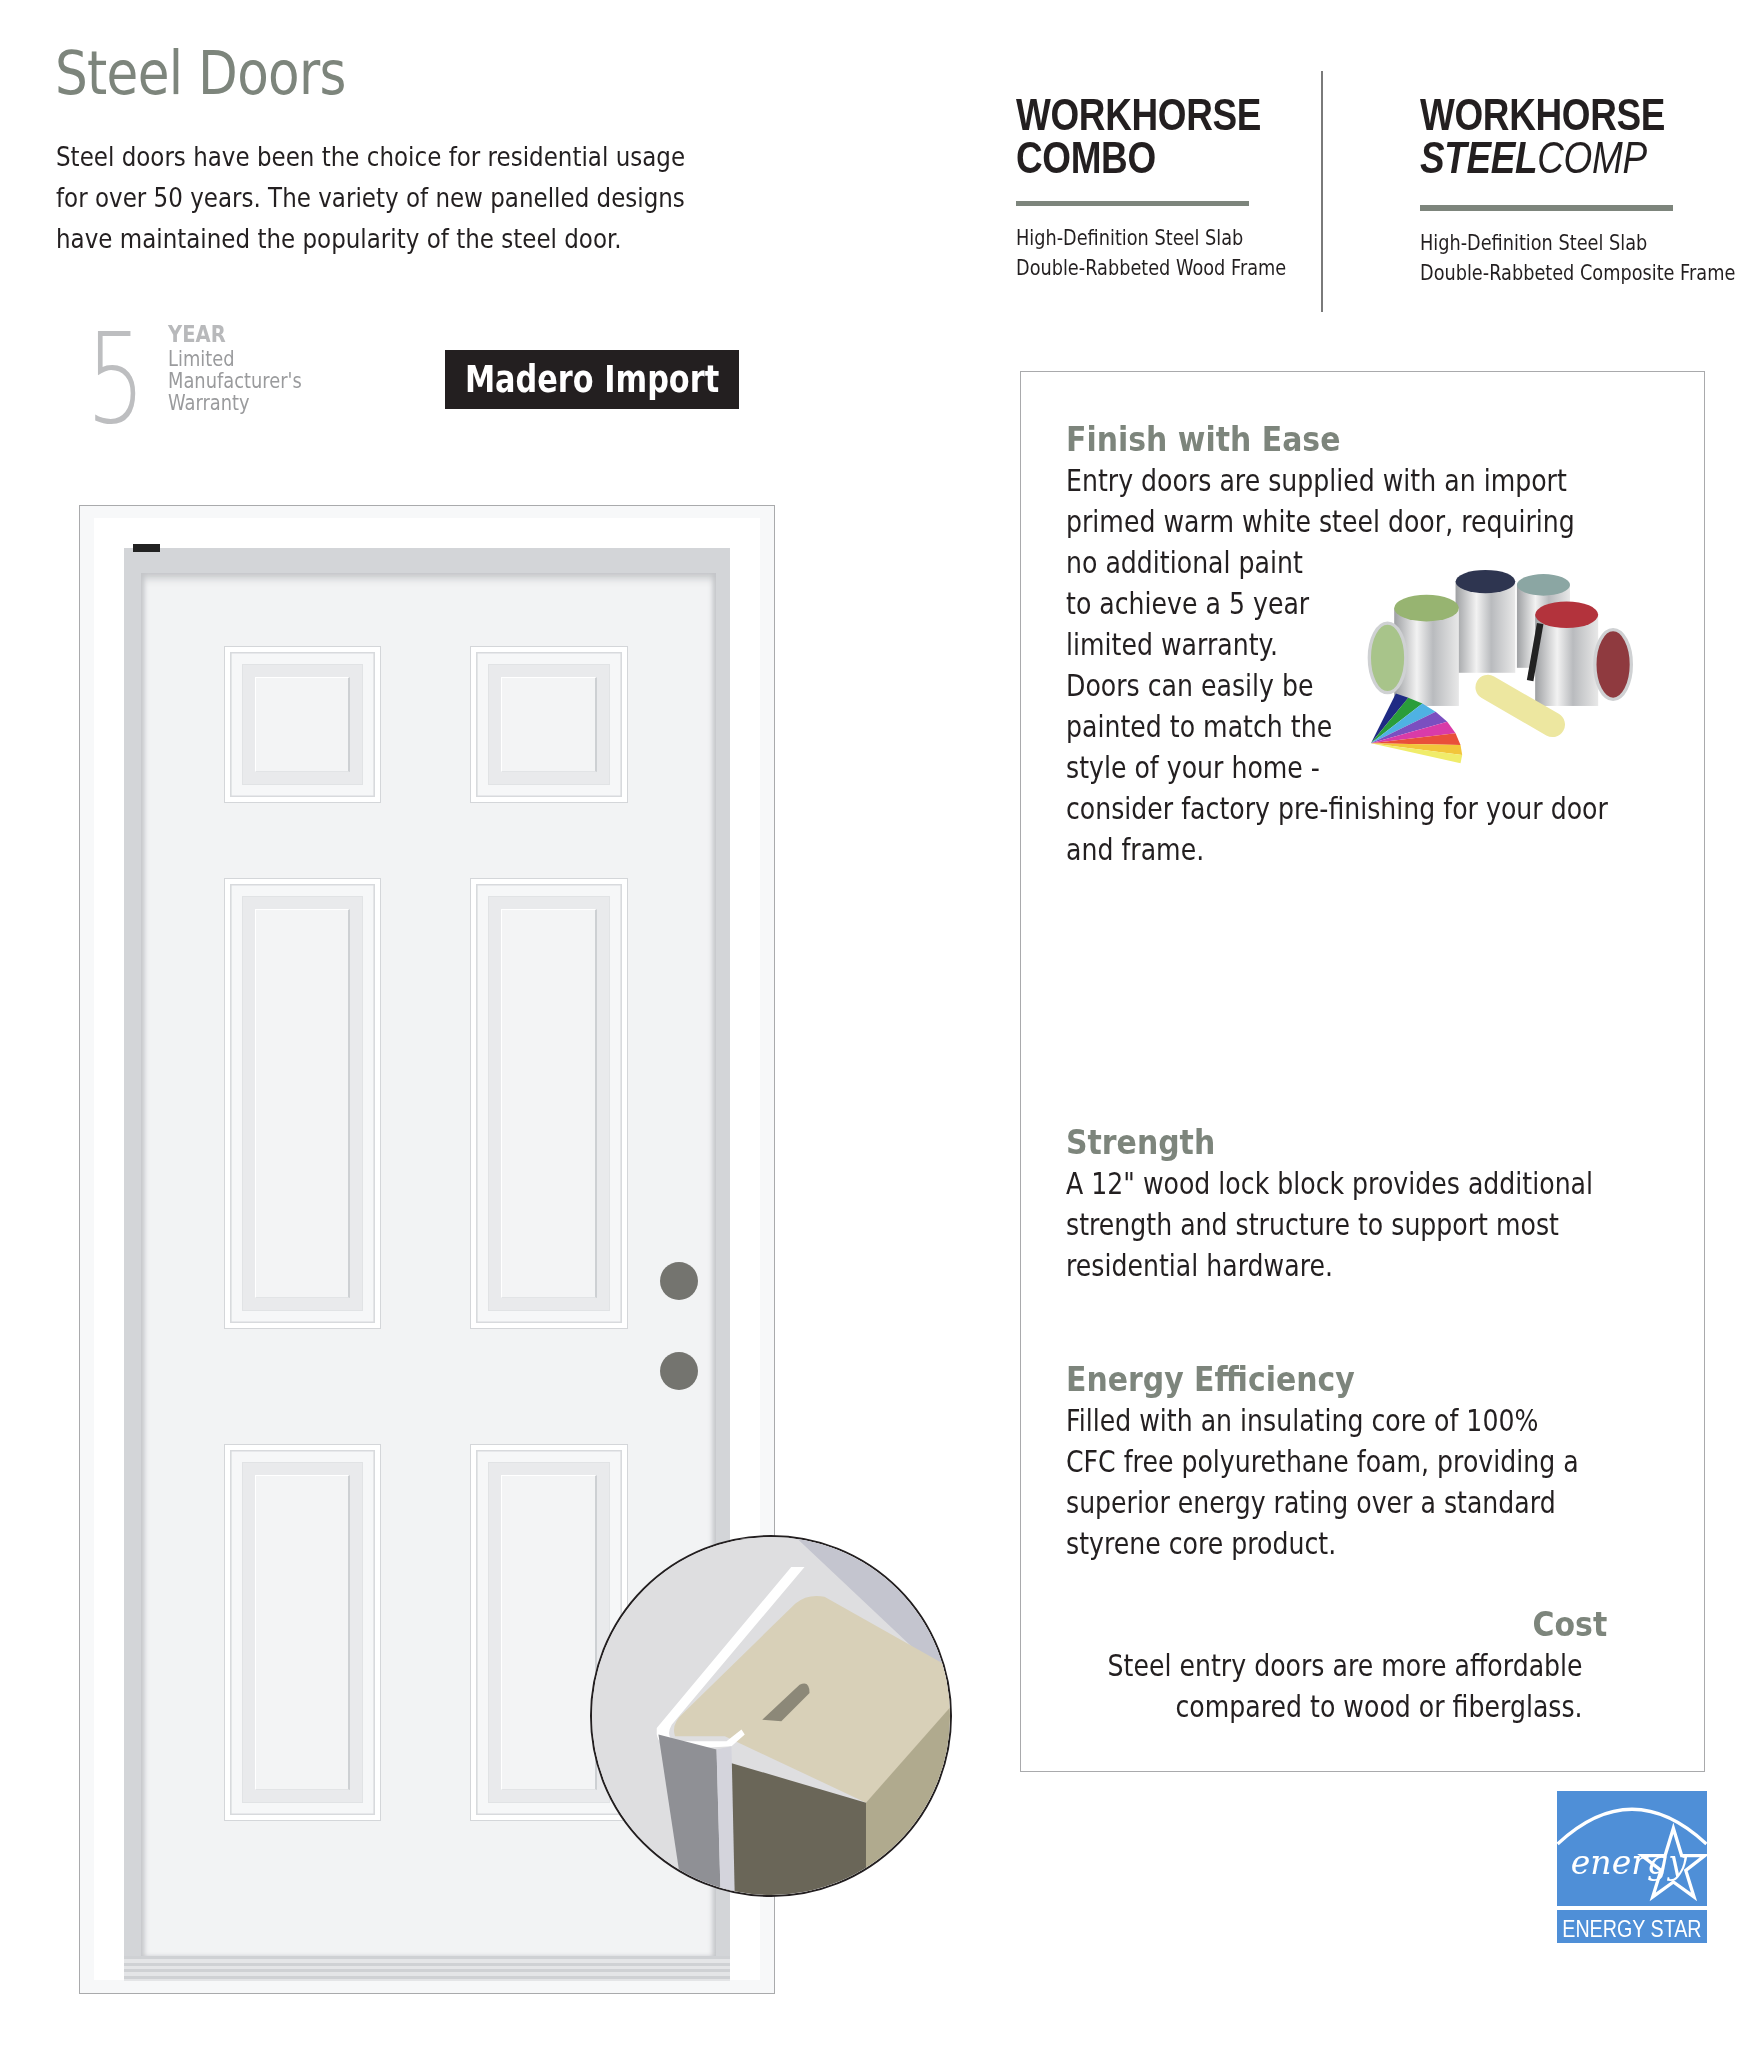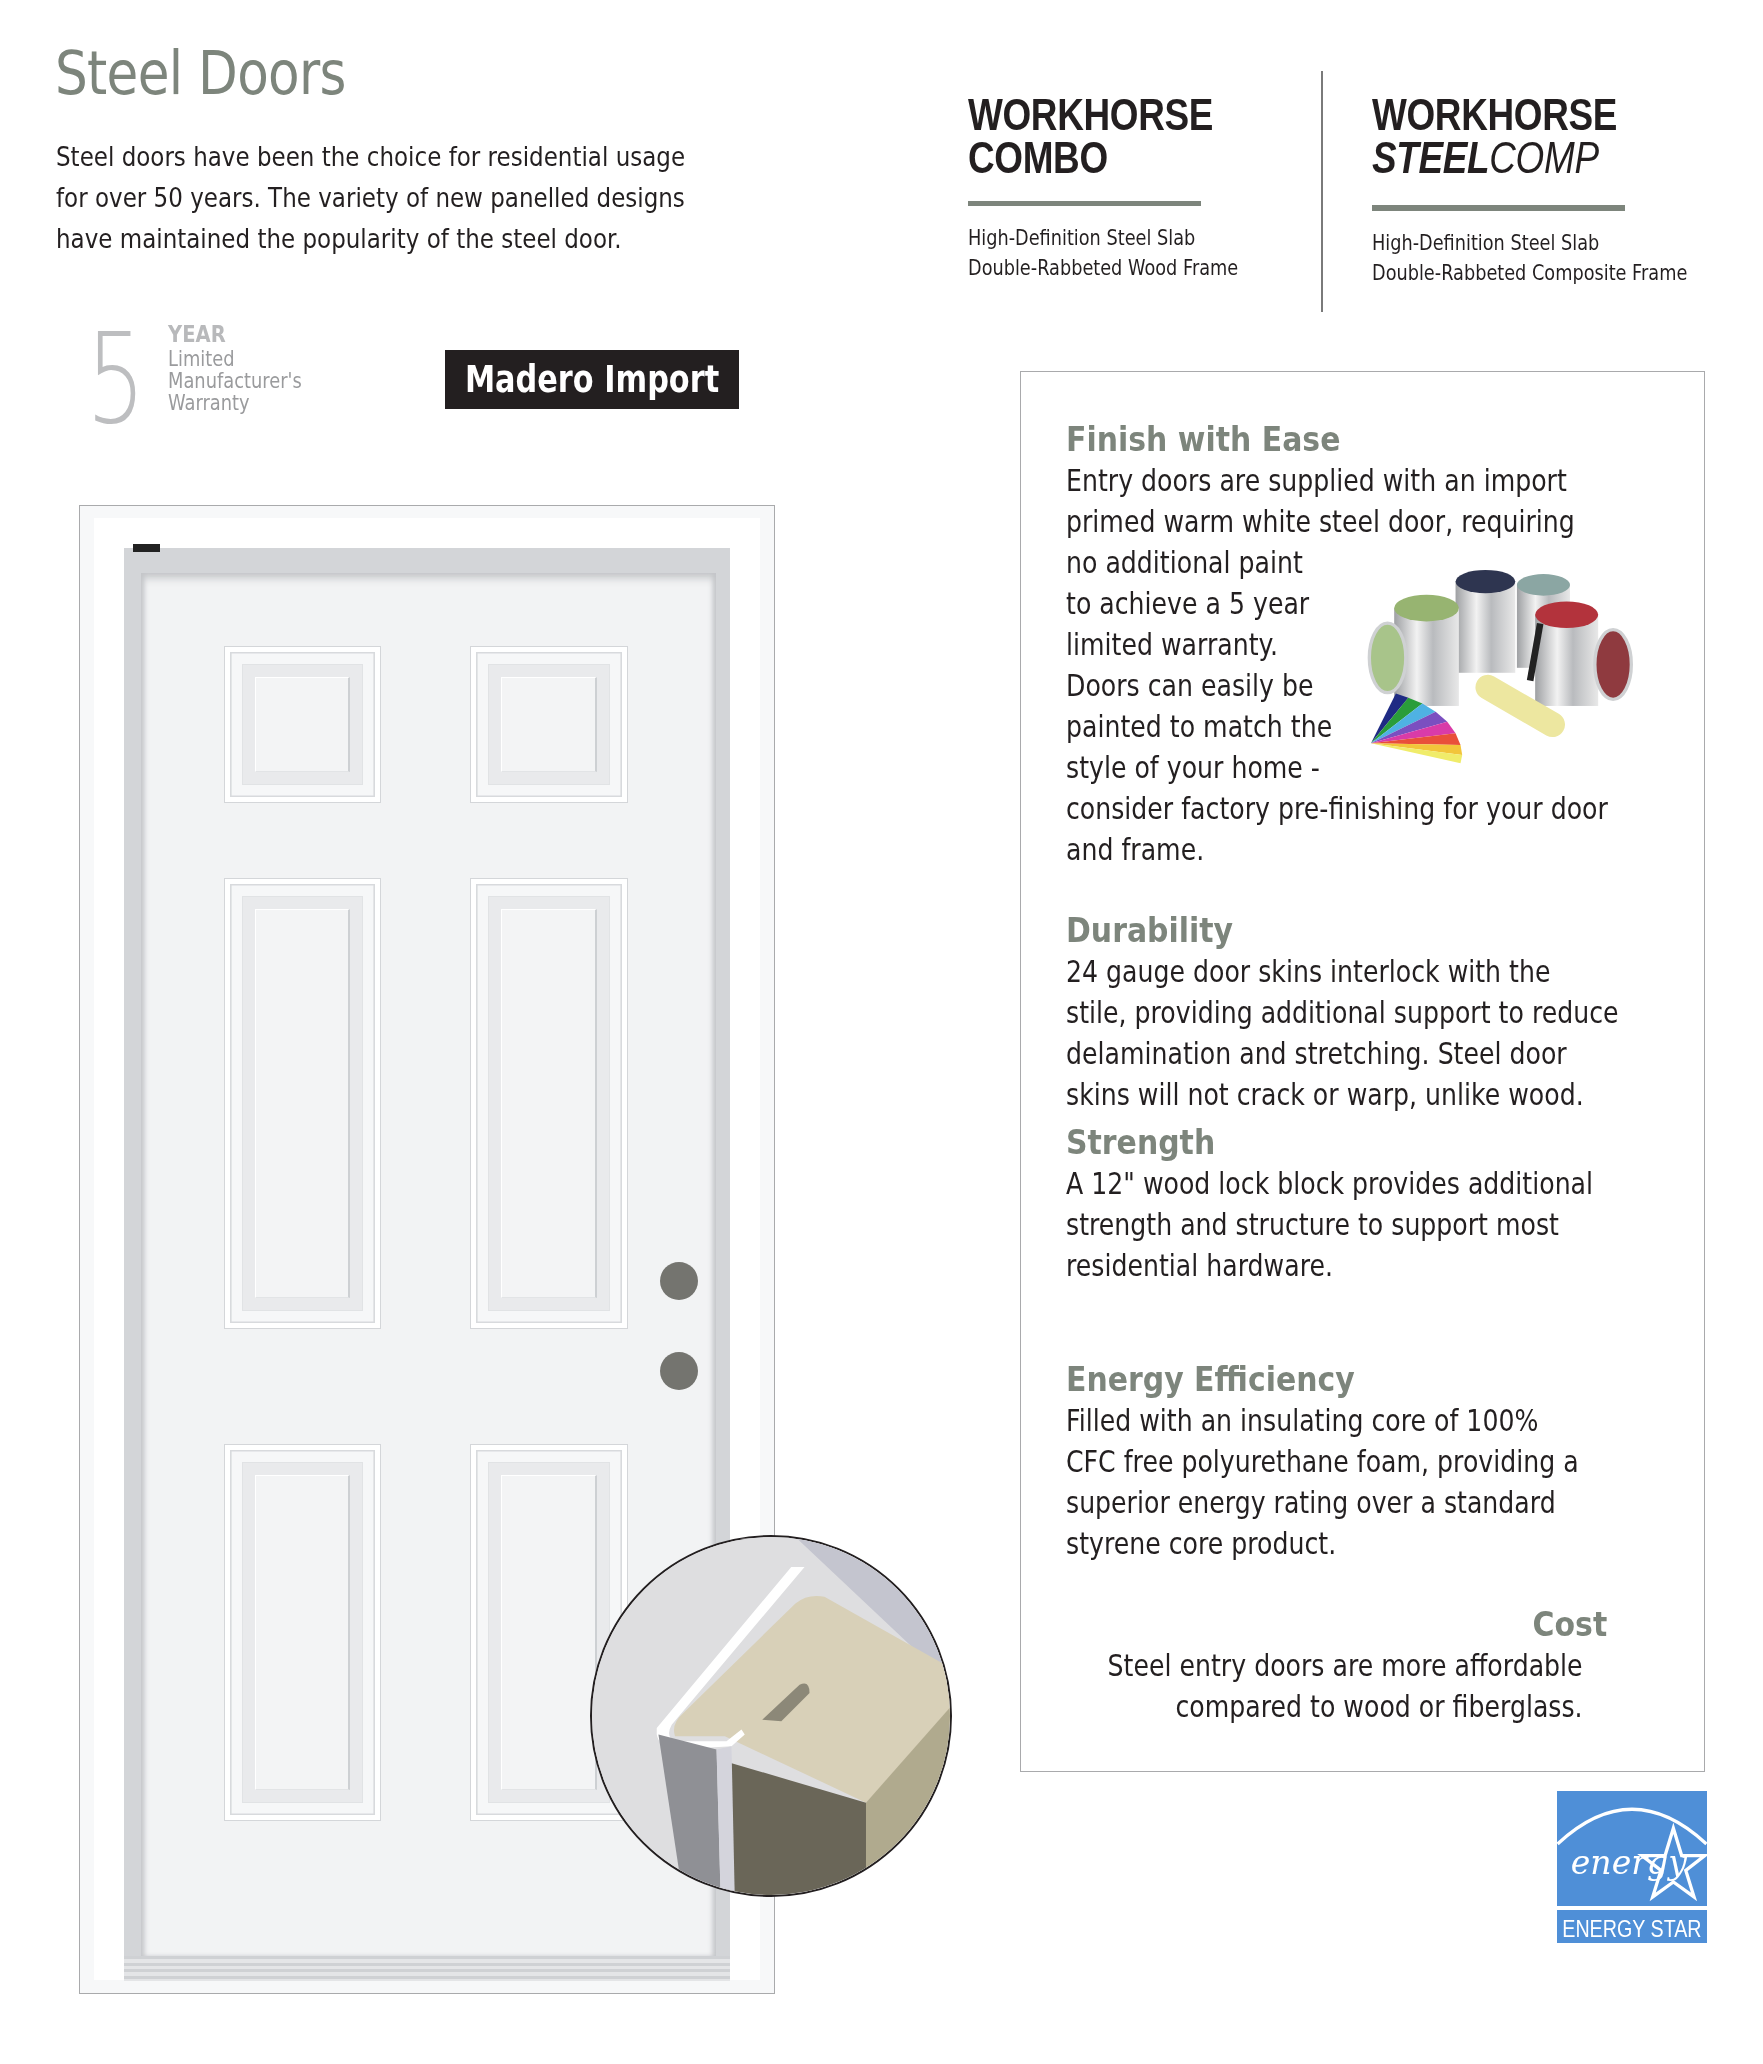--- a/index.html
+++ b/index.html
@@ -9,21 +9,21 @@
 
   
   .page-title { left: 55px; top: 43px; font-size: 60px; color: #7d857c; font-weight: normal;
                 letter-spacing: -0.8px; transform: scaleX(0.86); transform-origin: left top; white-space: nowrap;
                 font-family: "DejaVu Sans", sans-serif; line-height: 1; }
   .intro { left: 56px; top: 136px; width: 748px; font-size: 27.4px; line-height: 41px; color: #231f20;
            transform: scaleX(0.84); transform-origin: left top; }
   .intro div { white-space: nowrap; }
 
   
-  .product { top: 93px; }
+  .product { top: 93px; margin-left: 48px; }
   .product .name { font-family: "Liberation Sans", sans-serif; font-weight: bold; font-size: 45px;
                    line-height: 43px; color: #231f20; transform: scaleX(0.82); transform-origin: left top;
                    white-space: nowrap; letter-spacing: -0.4px; }
   .product .name .ital { font-style: italic; }
   .product .name .light { font-style: italic; font-weight: normal; }
   .product .bar { height: 5.8px; background: #7d857c; margin-top: 0; }
   .product .desc { font-size: 21.6px; line-height: 30px; color: #231f20; transform: scaleX(0.82);
                    transform-origin: left top; white-space: nowrap; }
   .vdivider { left: 1321px; top: 71px; width: 1.7px; height: 241px; background: #7a7a7a; }
 
@@ -196,27 +196,20 @@
     <div class="line">no additional paint</div>
     <div class="line">to achieve a 5 year</div>
     <div class="line">limited warranty.</div>
     <div class="line">Doors can easily be</div>
     <div class="line">painted to match the</div>
     <div class="line">style of your home -</div>
     <div class="line">consider factory pre-finishing for your door</div>
     <div class="line">and frame.</div>
   </div>
 
-  <div class="feature" style="top:537px;">
-    <h3>Durability</h3>
-    <div class="line">24 gauge door skins interlock with the</div>
-    <div class="line">stile, providing additional support to reduce</div>
-    <div class="line">delamination and stretching. Steel door</div>
-    <div class="line">skins will not crack or warp, unlike wood.</div>
-  </div>
 
   <div class="feature" style="top:749px;">
     <h3>Strength</h3>
     <div class="line">A 12" wood lock block provides additional</div>
     <div class="line">strength and structure to support most</div>
     <div class="line">residential hardware.</div>
   </div>
 
   <div class="feature" style="top:986px;">
     <h3>Energy Efficiency</h3>

